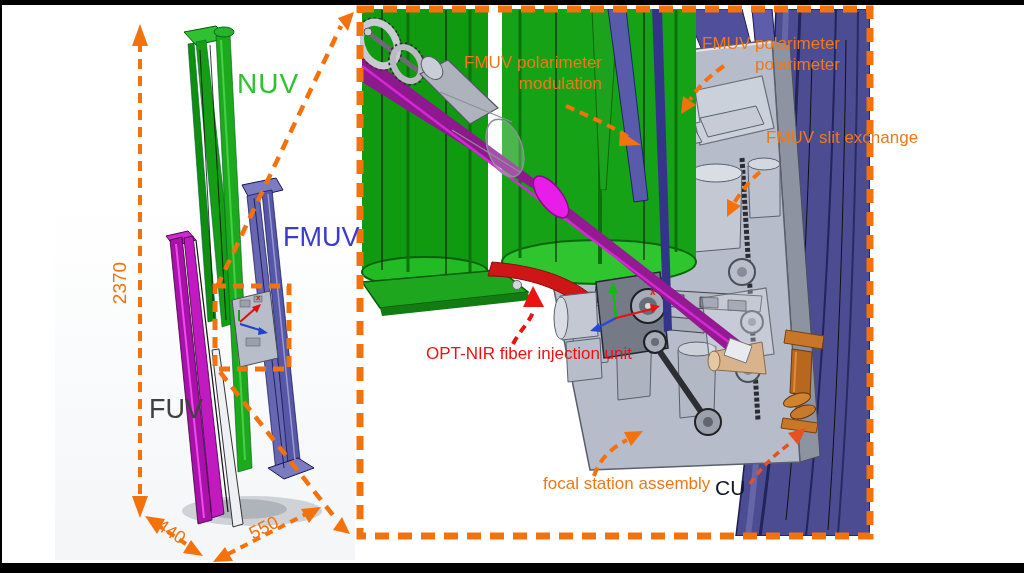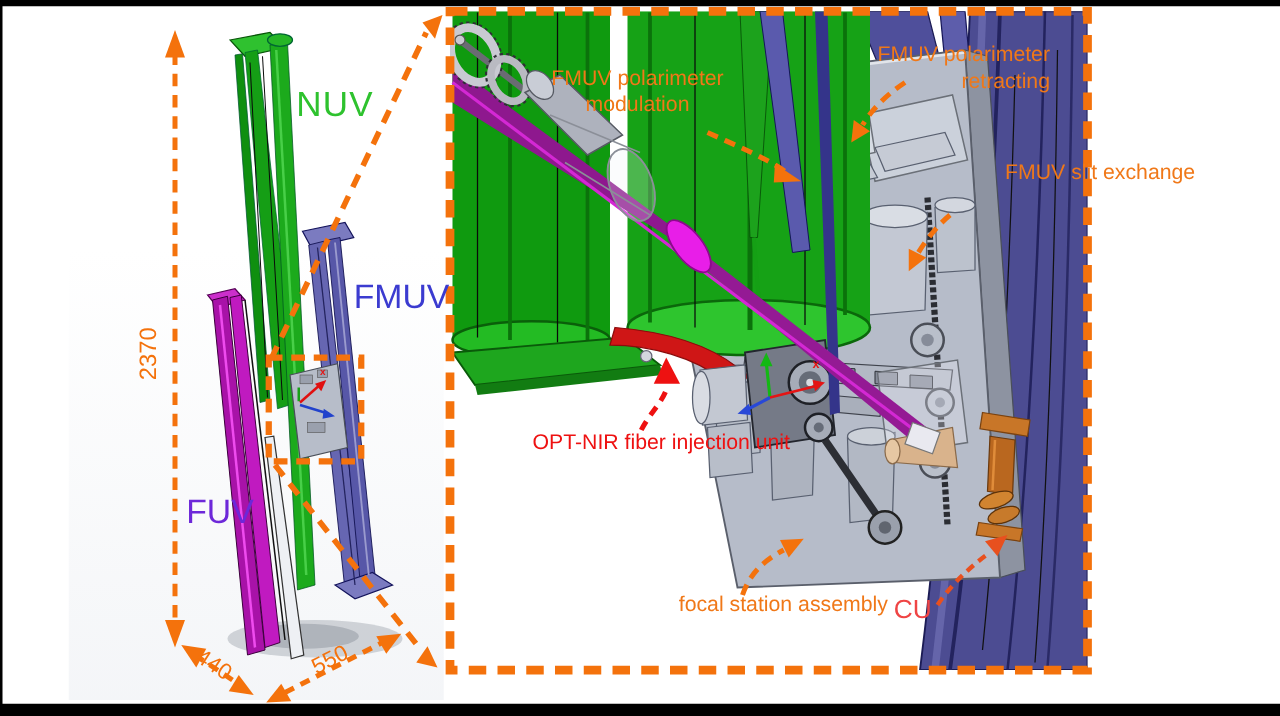--- a/index.html
+++ b/index.html
@@ -8,32 +8,32 @@
     background:#ffffff;font-family:"Liberation Sans",sans-serif;
   }
   .bar{position:absolute;left:0;width:1024px;background:#000;}
   #bar-top{top:0;height:5px;}
   #bar-bottom{top:563px;height:10px;}
   #edge-left{position:absolute;left:0;top:0;width:2px;height:573px;background:#000;}
   svg{position:absolute;left:0;top:0;}
   .lbl{position:absolute;white-space:nowrap;line-height:1.15;}
   #lbl-nuv{left:237px;top:68px;font-size:28px;color:#2ec22e;letter-spacing:1px;text-align:right;}
   #lbl-fmuv{left:283px;top:222px;font-size:27px;color:#3b3bd0;}
-  #lbl-fuv{left:149px;top:394px;font-size:27px;color:#6d28d9;}
+  #lbl-fuv{left:149px;top:394px;font-size:27px;color:#404040;}
   .dim{position:absolute;font-size:18px;color:#f4720c;}
   #dim-2370{left:120px;top:283px;transform:translate(-50%,-50%) rotate(-90deg);font-size:19px;}
   #dim-440{left:171px;top:532px;transform:translate(-50%,-50%) rotate(33deg);}
   #dim-550{left:264px;top:528px;transform:translate(-50%,-50%) rotate(-27deg);}
   .ann{position:absolute;font-size:17px;line-height:21px;color:#f07818;}
-  #ann-modulation{left:430px;top:52px;width:160px;text-align:center;}
+  #ann-modulation{left:442px;top:52px;width:160px;text-align:right;}
   #ann-retracting{left:678px;top:33px;width:162px;text-align:right;}
-  #ann-slit{left:766px;top:127px;text-align:left;margin-left:38px;}
+  #ann-slit{left:766px;top:127px;text-align:left;}
   #ann-fiber{left:426px;top:343px;color:#ee1111;}
   #ann-focal{left:543px;top:473px;}
-  #ann-cu{left:715px;top:477px;font-size:21px;color:#ef4444;}
+  #ann-cu{left:715px;top:477px;font-size:21px;color:#0f172a;}
   .axis-x{position:absolute;font-size:10px;color:#e41414;font-weight:bold;}
   #axis-x-panel{left:650px;top:286px;}
   #axis-x-overview{left:256px;top:293px;font-size:8px;}
 </style>
 </head>
 <body>
 
 <div id="stage">
 
 <svg width="1024" height="573" viewBox="0 0 1024 573">
@@ -305,21 +305,21 @@
 <div class="dim" id="dim-2370">2370</div>
 <div class="dim" id="dim-440">440</div>
 <div class="dim" id="dim-550">550</div>
 
 <div class="ann" id="ann-modulation">
   <span class="ln">FMUV polarimeter</span>
   <span class="ln">modulation</span>
 </div>
 <div class="ann" id="ann-retracting">
   <span class="ln">FMUV polarimeter</span>
-  <span class="ln">retracting</span>
+  <span class="ln">polarimeter</span>
 </div>
 <div class="ann" id="ann-slit">
   <span class="ln">FMUV</span>
   <span class="ln">slit exchange</span>
 </div>
 <div class="ann" id="ann-focal">
   <span class="ln">focal station</span>
   <span class="ln">assembly</span>
 </div>
 <div class="ann" id="ann-fiber">

